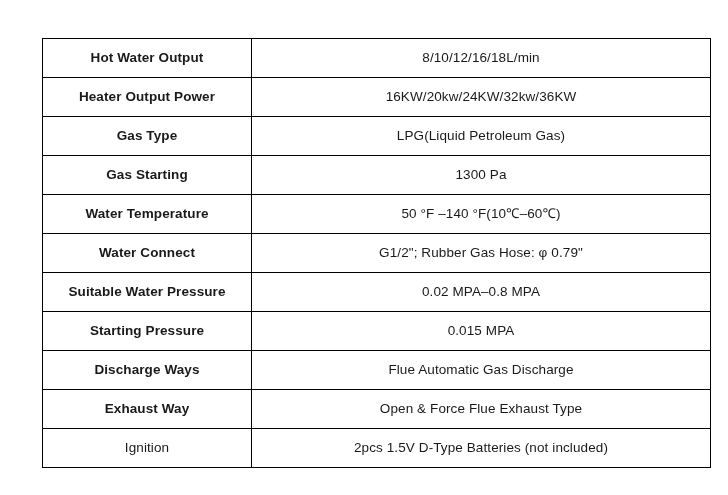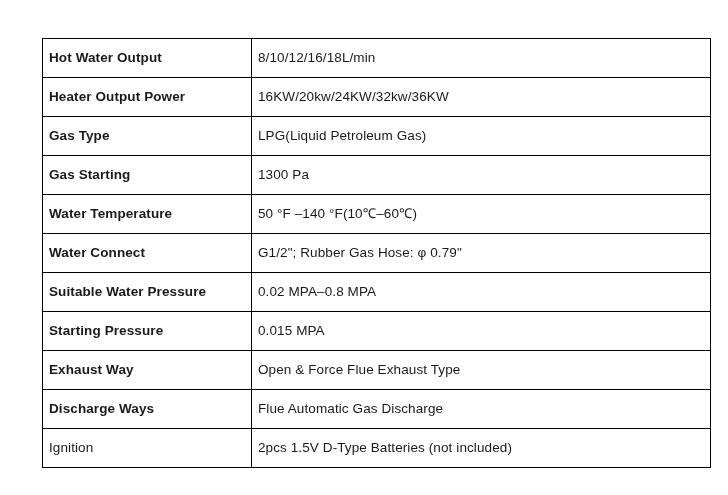--- a/index.html
+++ b/index.html
@@ -28,20 +28,21 @@
   }
   table.spec-table {
     border-collapse: collapse;
     width: 644px;
     table-layout: fixed;
   }
   table.spec-table td {
     border: 1px solid #000000;
     height: 38px;
     padding: 0 6px;
+    text-align: center;
     vertical-align: middle;
     font-size: 13.5px;
     line-height: 1.2;
     letter-spacing: 0.1px;
     white-space: nowrap;
   }
   table.spec-table td.label {
     width: 196px;
     font-weight: bold;
   }
@@ -87,26 +88,26 @@
         </tr>
         <tr>
           <td class="label">Suitable Water Pressure</td>
           <td class="value">0.02 MPA–0.8 MPA</td>
         </tr>
         <tr>
           <td class="label">Starting Pressure</td>
           <td class="value">0.015 MPA</td>
         </tr>
         <tr>
+          <td class="label">Discharge Ways</td>
+          <td class="value">Flue Automatic Gas Discharge</td>
+        </tr>
+        <tr>
           <td class="label">Exhaust Way</td>
           <td class="value">Open &amp; Force Flue Exhaust Type</td>
-        </tr>
-        <tr>
-          <td class="label">Discharge Ways</td>
-          <td class="value">Flue Automatic Gas Discharge</td>
         </tr>
         <tr>
           <td class="label">Ignition</td>
           <td class="value">2pcs 1.5V D-Type Batteries (not included)</td>
         </tr>
       </tbody>
     </table>
   </div>
 </div>
 

